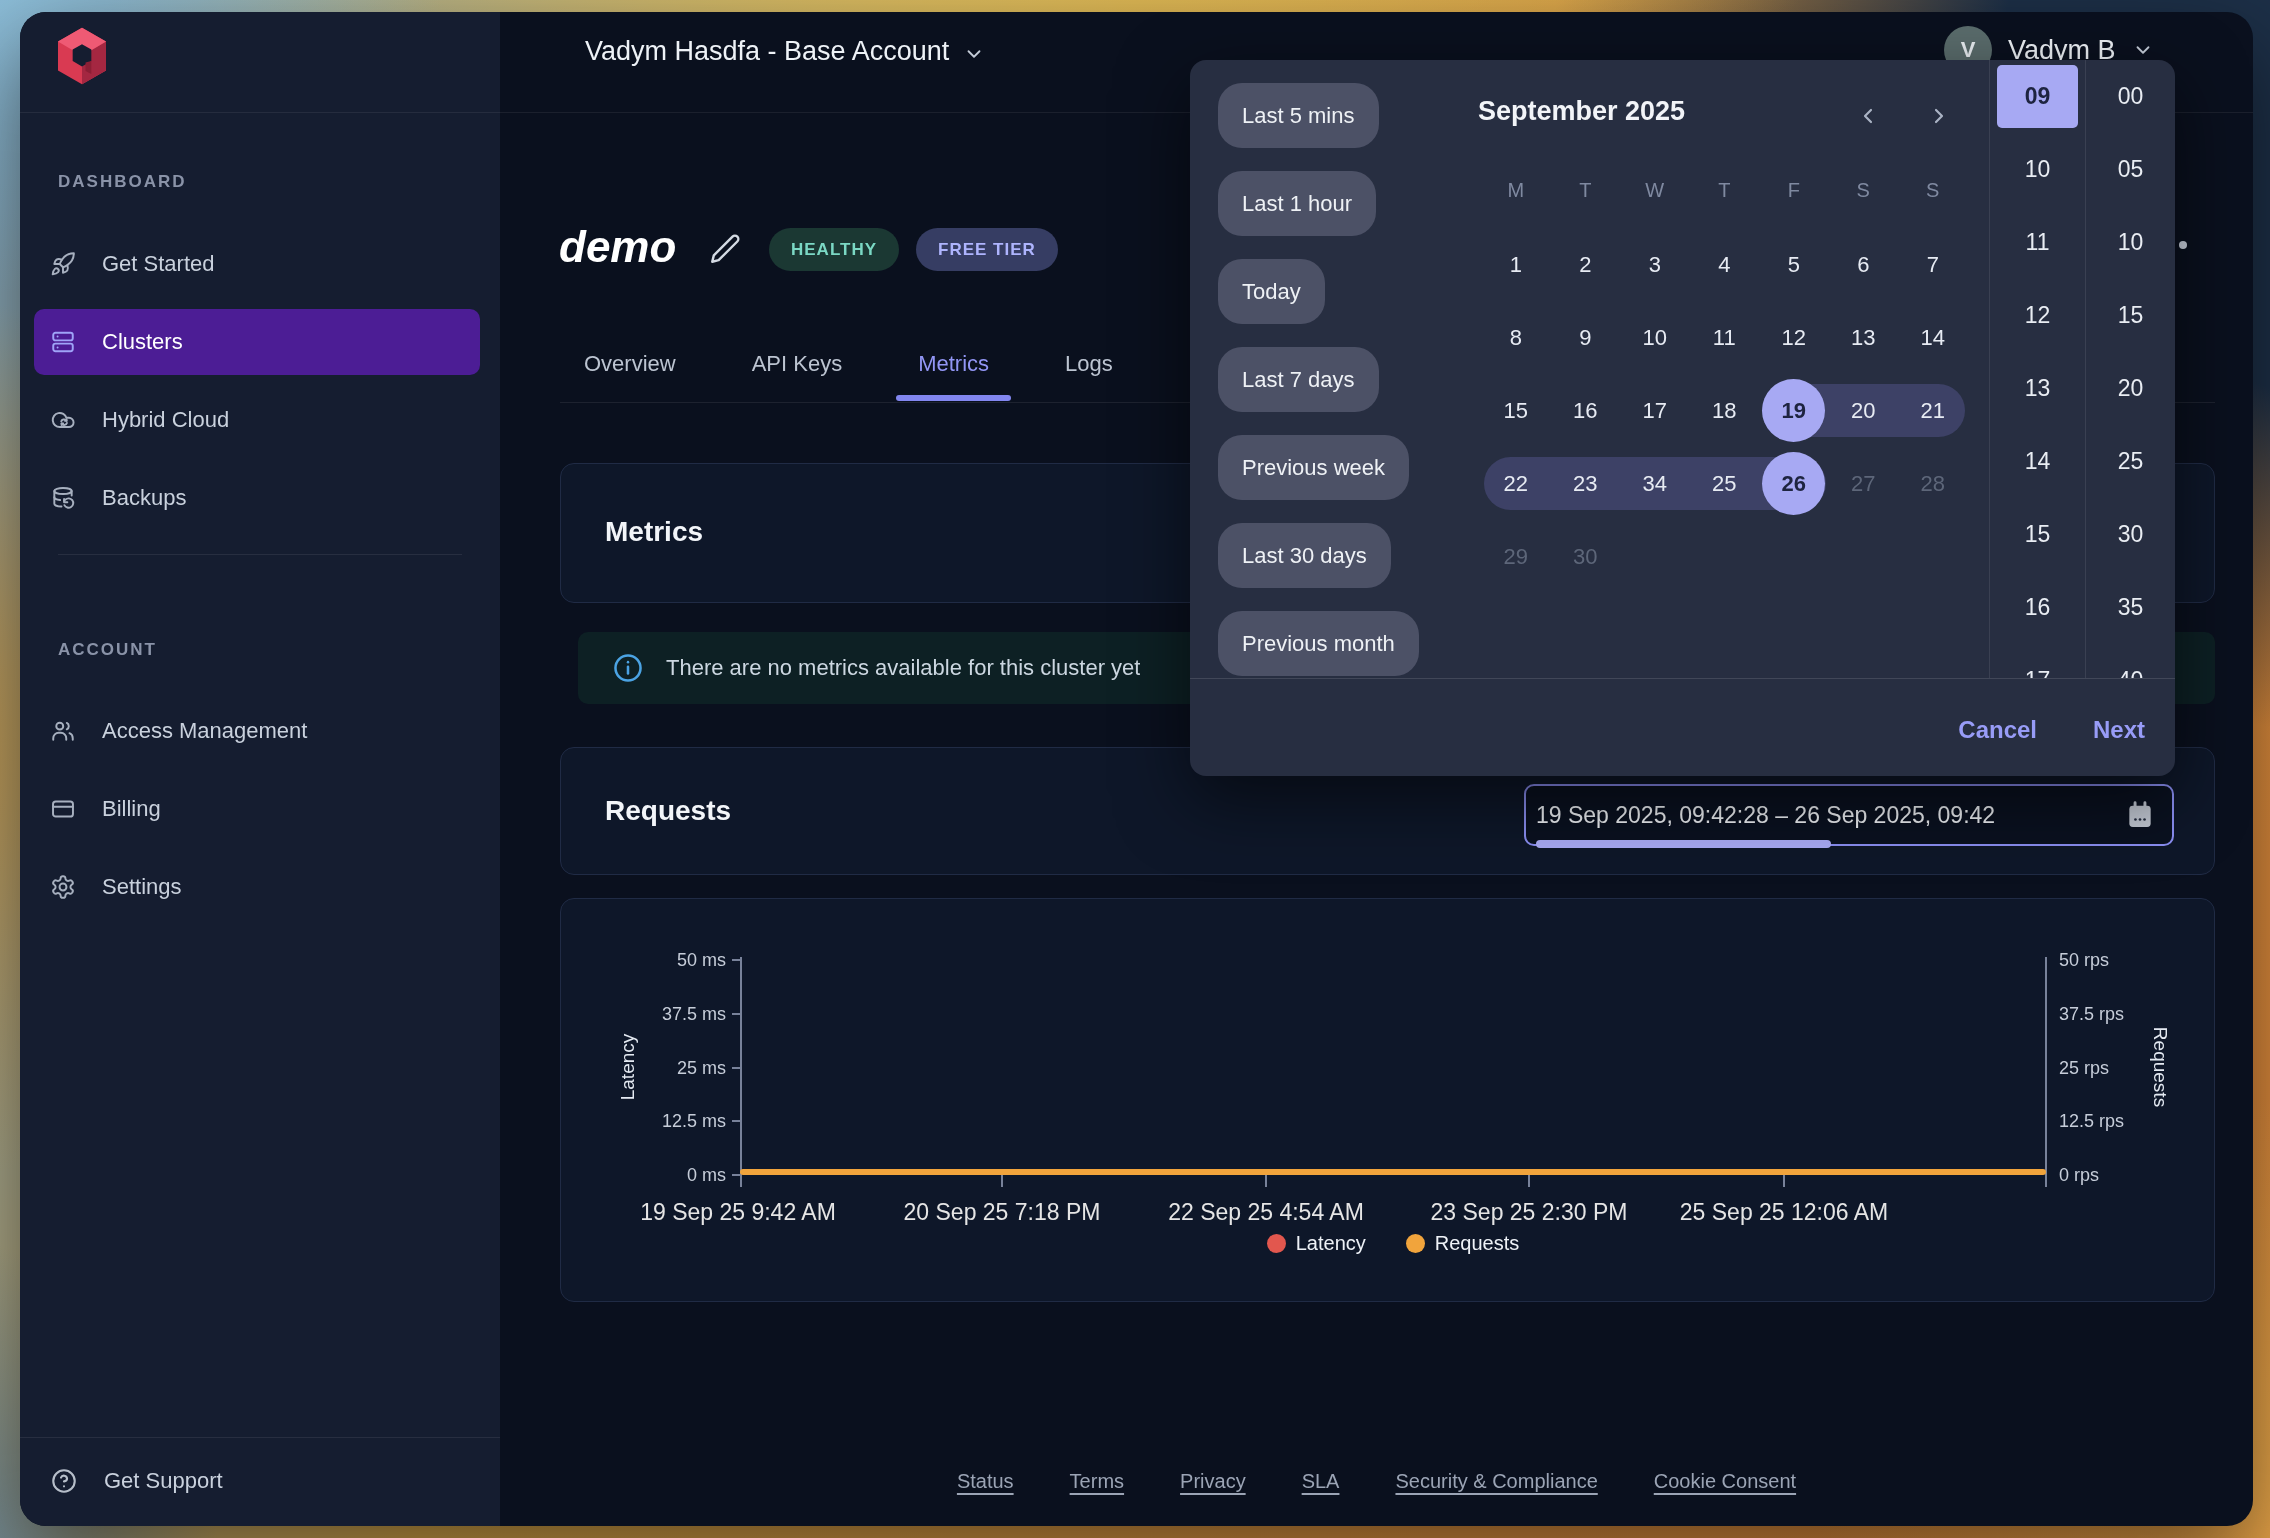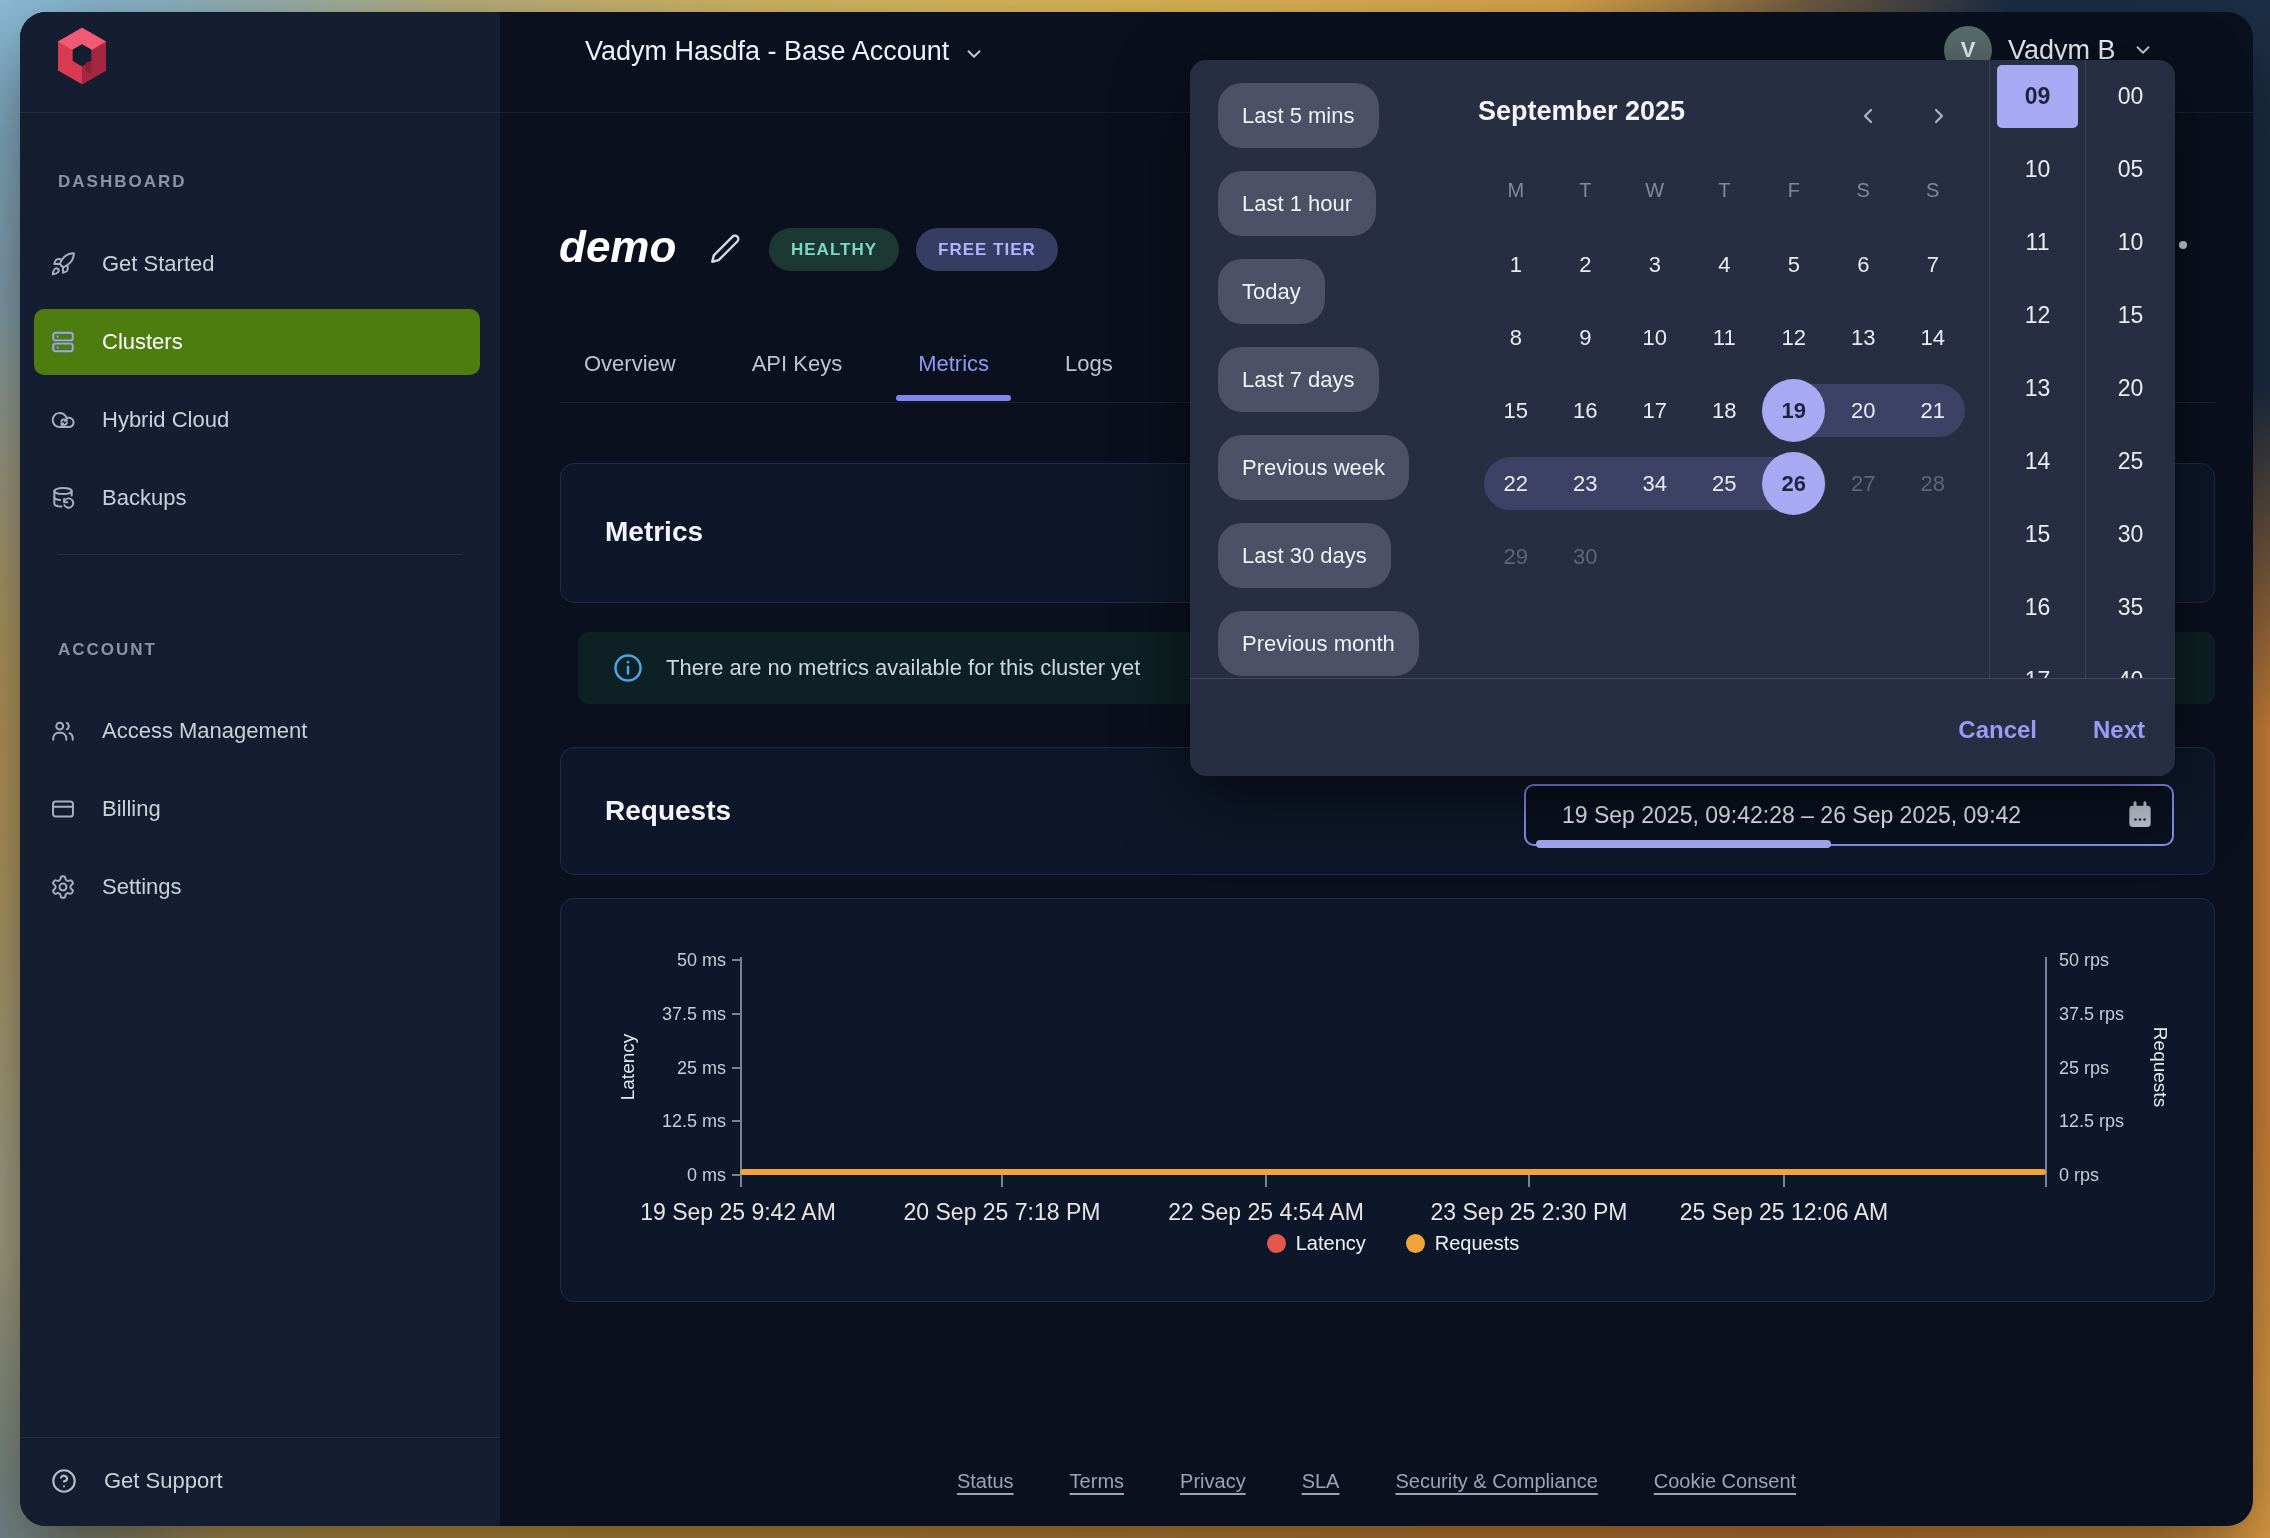--- a/index.html
+++ b/index.html
@@ -20,21 +20,21 @@
 
   
   .sidebar{position:absolute;left:0;top:0;width:500px;height:1538px;background:#151d30;}
   .side-divider{position:absolute;left:0;width:500px;height:1px;background:rgba(255,255,255,.08);}
   .logo{position:absolute;left:55px;top:26px;}
   .section-label{position:absolute;left:58px;font-size:17px;font-weight:700;letter-spacing:2px;color:#8a93a8;}
   .nav-list{position:absolute;left:34px;width:446px;display:flex;flex-direction:column;}
   .nav-item{height:78px;display:flex;align-items:center;gap:26px;padding-left:16px;border-radius:10px;
     color:#c9d1dd;font-size:22px;cursor:pointer;}
   .nav-item .nav-icon{width:26px;height:26px;color:#a7b0bf;display:flex;align-items:center;justify-content:center;}
-  .nav-item.selected{background:#4d7c0f;color:#fff;height:66px;margin:6px 0;}
+  .nav-item.selected{background:#4c1d95;color:#fff;height:66px;margin:6px 0;}
   .nav-item.selected .nav-icon{color:#9fa4f8;}
   .support{position:absolute;left:50px;top:1467px;display:flex;align-items:center;gap:26px;
     color:#c9d1dd;font-size:22px;cursor:pointer;}
   .support .nav-icon{width:28px;height:28px;color:#b6bec9;}
 
   
   .header-divider{position:absolute;left:500px;top:112px;right:0;height:1px;background:rgba(255,255,255,.07);}
   .sidebar .logo-border{position:absolute;left:0;top:112px;width:500px;height:1px;background:rgba(255,255,255,.07);}
   .switcher{position:absolute;left:585px;top:36px;display:flex;align-items:center;gap:14px;
     font-size:27px;color:#eef2f7;cursor:pointer;}
@@ -61,21 +61,21 @@
   
   .card{position:absolute;background:#0e1729;border:1px solid #202b45;border-radius:14px;}
   .card-title{position:absolute;font-size:28px;font-weight:700;color:#f2f5f9;}
   .alert{position:absolute;left:578px;top:632px;width:1637px;height:72px;border-radius:10px;background:#0d2024;
     display:flex;align-items:center;gap:22px;padding-left:34px;}
   .alert .info-ic{width:32px;height:32px;flex:0 0 auto;}
   .alert-text{font-size:22px;color:#ccd7e1;white-space:nowrap;overflow:hidden;}
 
   
   .date-input{position:absolute;left:1524px;top:784px;width:650px;height:62px;border:2px solid #8a8ef2;
-    border-radius:10px;background:#0a1120;display:flex;align-items:center;padding:0 16px 0 36px;cursor:text;}
+    border-radius:10px;background:#0a1120;display:flex;align-items:center;padding:0 16px 0 10px;cursor:text;}
   .date-input .val{font-size:23px;color:#f0f3f7;white-space:nowrap;flex:1;}
   .cal-ic{width:32px;height:32px;color:#c3c9d4;flex:0 0 auto;cursor:pointer;}
   .date-underbar{position:absolute;left:1536px;top:840px;width:295px;height:8px;border-radius:4px;background:#a9abf5;}
 
   
   .axis-line{position:absolute;background:#78829a;}
   .tickmark{position:absolute;background:#78829a;}
   .ytick{position:absolute;width:85px;text-align:right;font-size:18px;color:#c6cdd9;transform:translateY(-50%);}
   .ytick.right{text-align:left;}
   .xtick{position:absolute;font-size:23px;color:#e5e5e5;transform:translate(-50%,-50%);white-space:nowrap;}

